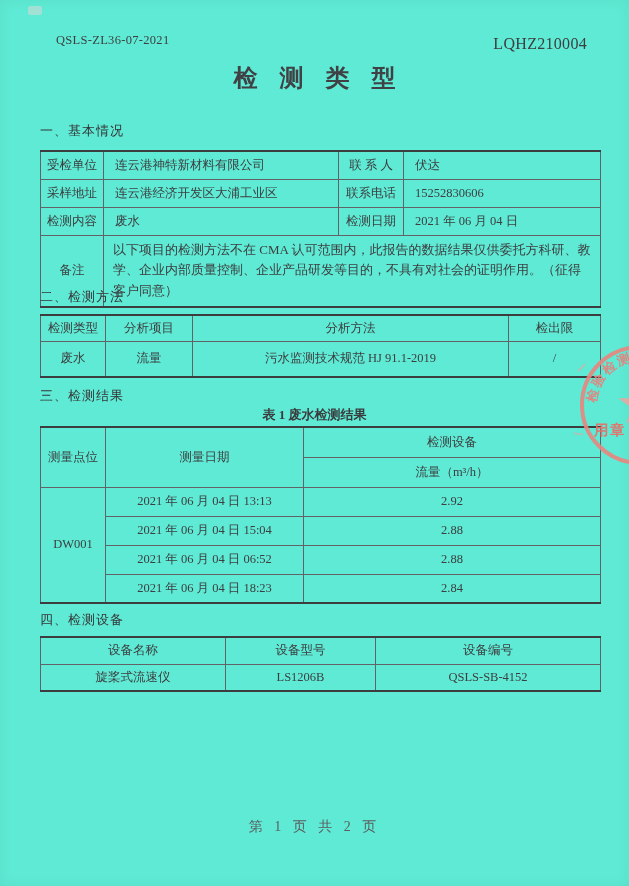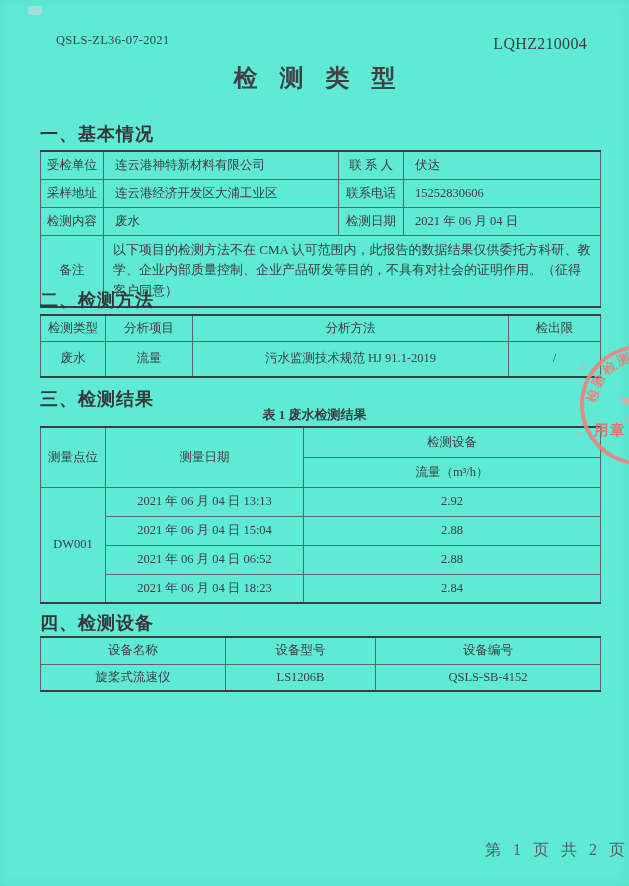--- a/index.html
+++ b/index.html
@@ -24,21 +24,21 @@
   }
   .report-title {
     position: absolute; top: 62px; left: 0; width: 100%;
     text-align: center;
     font-size: 24px; font-weight: bold;
     letter-spacing: 22px; text-indent: 22px;
     color: #404144;
   }
   .section-heading {
     position: absolute; left: 40px;
-    font-size: 18px; font-weight: bold; color: #353638;
+    font-size: 13px; font-weight: normal; color: #353638;
     letter-spacing: 1px;
   }
   .h1 { top: 122px; }
   .h2 { top: 288px; }
   .h3 { top: 387px; }
   .h4 { top: 611px; }
   .tbl-caption {
     position: absolute; top: 406px; left: 0; width: 100%;
     text-align: center; font-size: 13px; font-weight: bold;
     color: #3a3b3d;
@@ -71,23 +71,22 @@
   .t-methods { top: 314px; }
   .t-methods .hdr td { height: 26px; }
   .t-methods .dat td { height: 36px; }
   .t-results { top: 426px; }
   .t-results .hrow td { height: 30px; }
   .t-results .drow td { height: 29px; }
   .t-equip { top: 636px; }
   .t-equip td { height: 27px; }
   .page-footer {
     position: absolute; top: 818px; left: 0; width: 100%;
-    text-align: right; font-size: 16px; color: #5c5d5f;
+    text-align: center; font-size: 14px; color: #5c5d5f;
     letter-spacing: 4px;
-    margin-top: 22px;
   }
   .stamp {
     position: absolute; top: 337px; right: 0;
     width: 59px; height: 136px;
     pointer-events: none;
   }
   .smudge {
     position: absolute; top: 6px; left: 28px;
     width: 14px; height: 9px;
     background: #d8d8d6; border-radius: 2px; opacity: .55;

